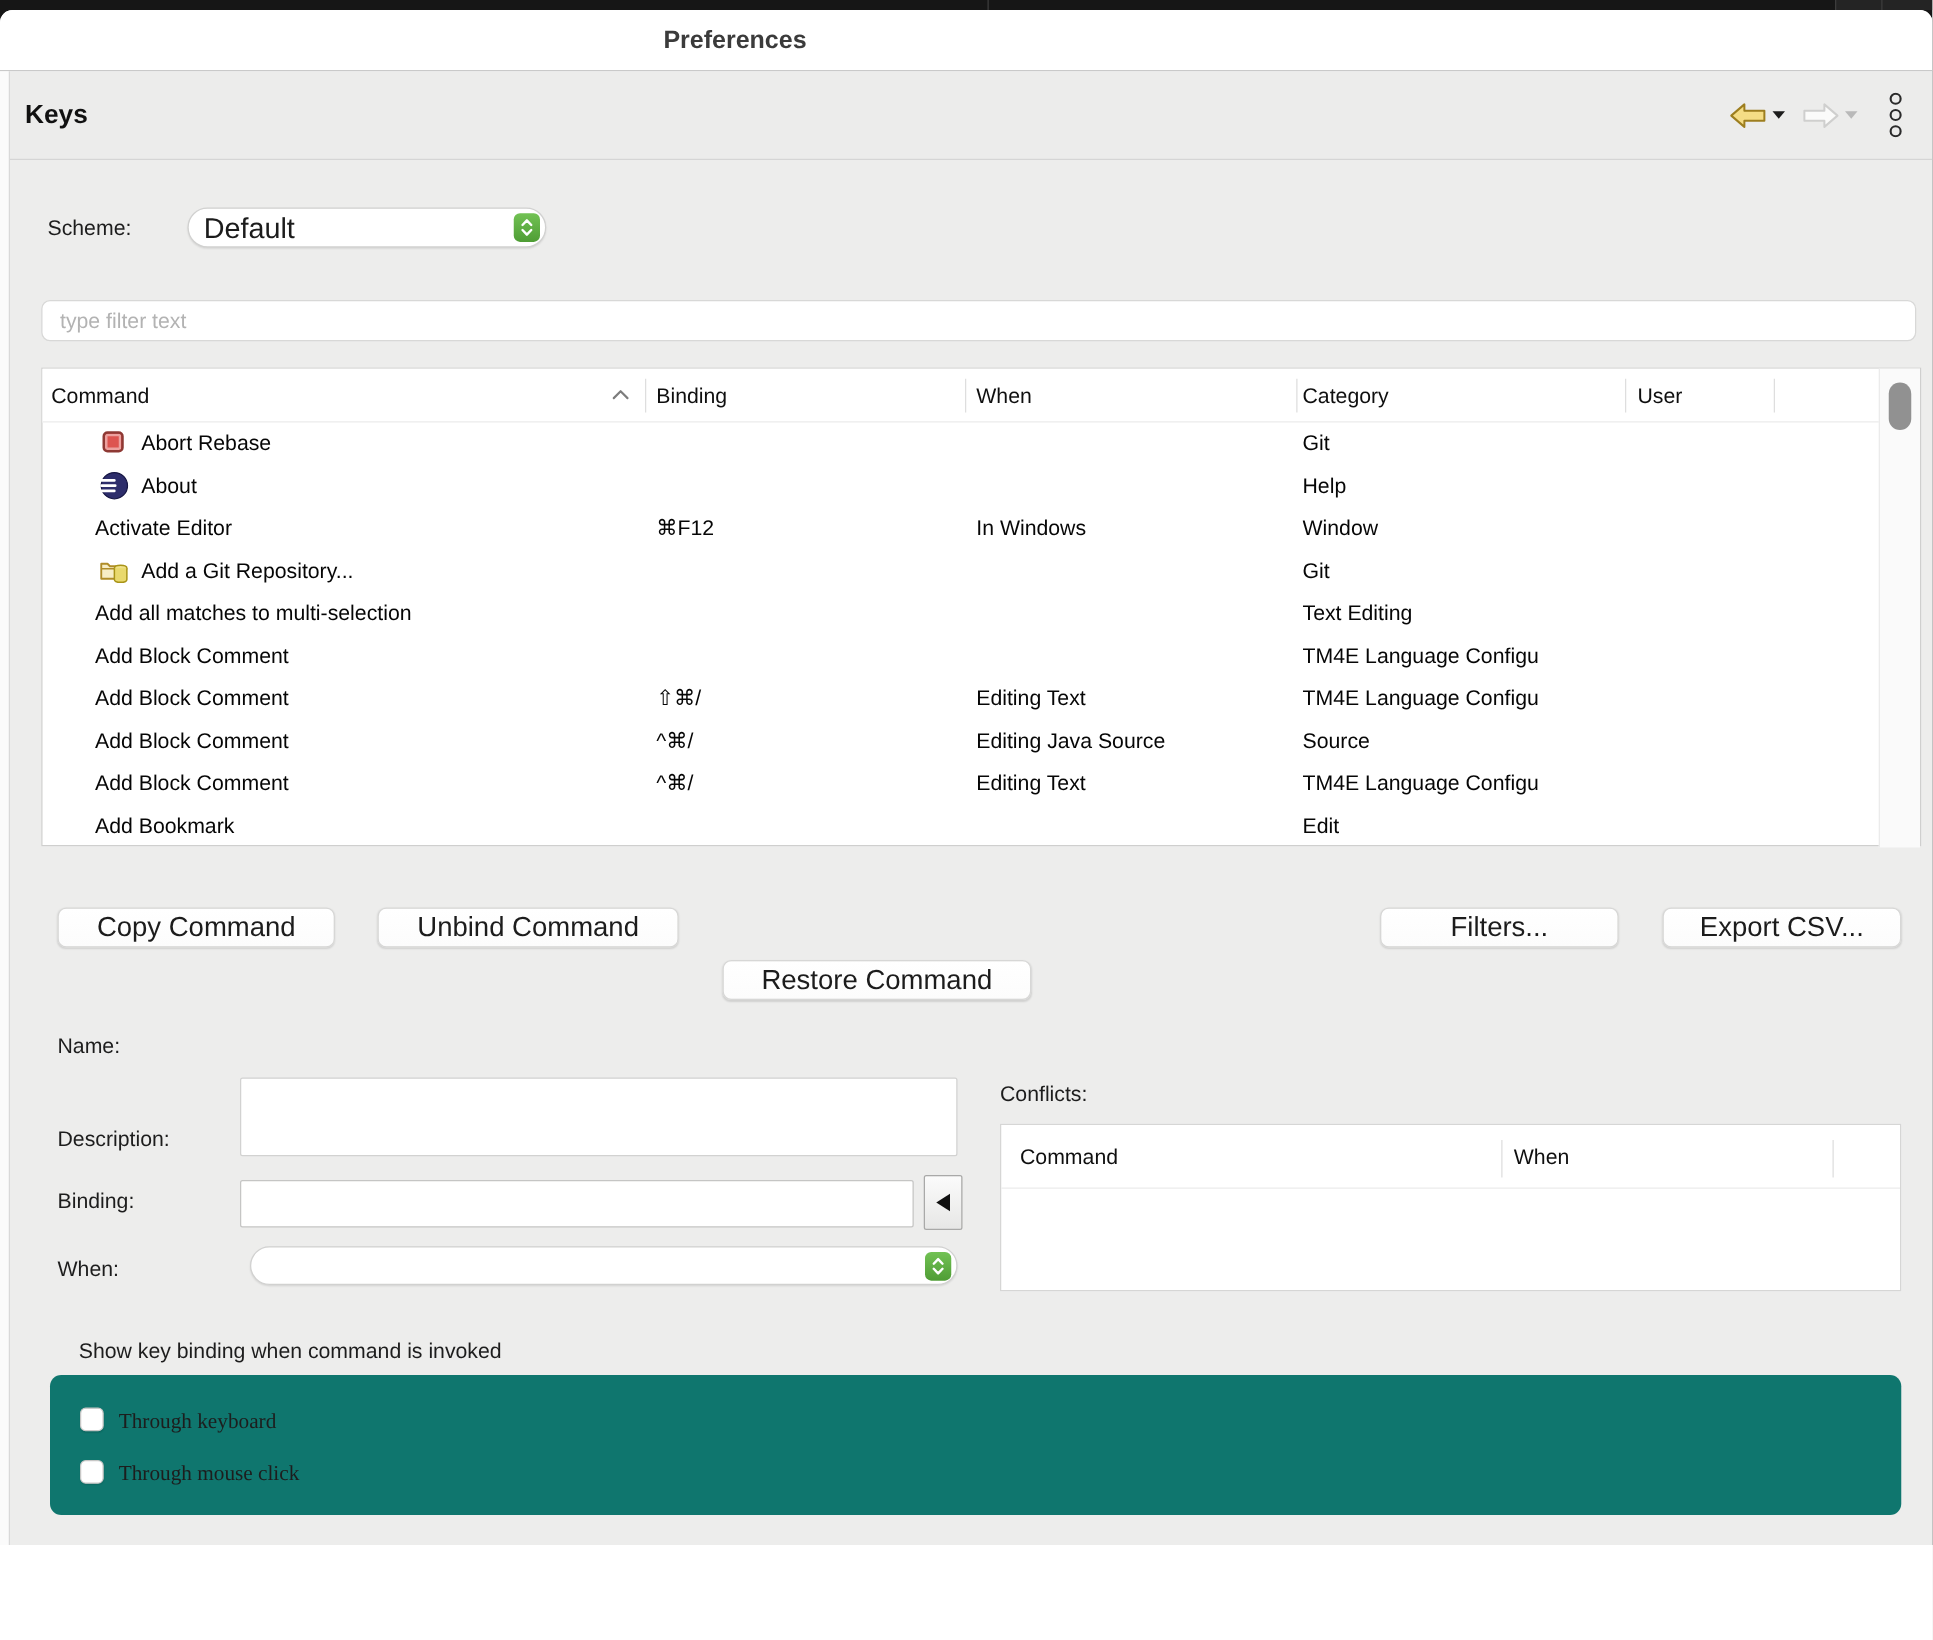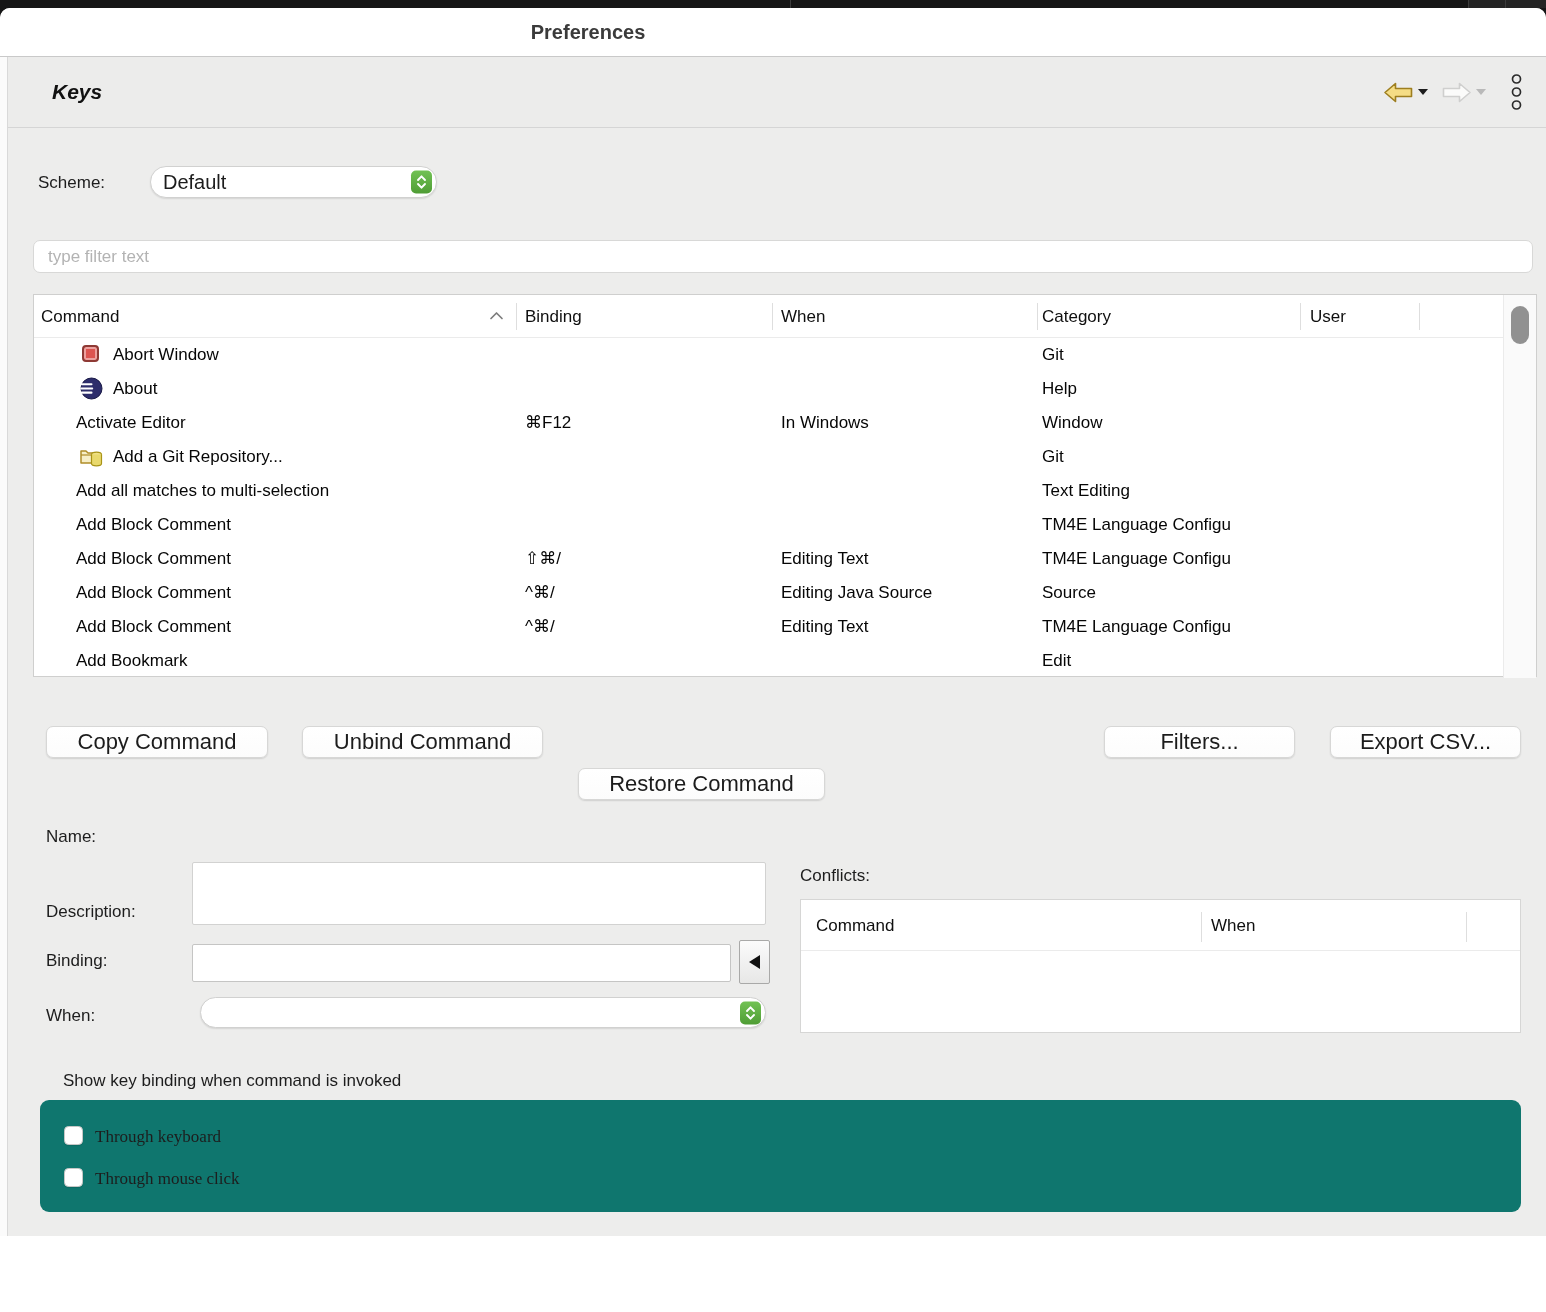--- a/index.html
+++ b/index.html
@@ -17,36 +17,36 @@
   .title { position:absolute; left:0; top:0; width:1176px; height:49px; line-height:49px;
            text-align:center; font-size:20px; font-weight:bold; color:#3b3b3b; }
 
   
   .left-strip { position:absolute; left:0; top:49px; width:8px; height:1255px;
                 background:#fbfbfb; border-right:1px solid #d9d9d9; }
 
   
   .keys-band { position:absolute; left:8px; top:49px; width:1538px; height:71px;
                background:#ececeb; border-bottom:1px solid #d5d5d5; }
-  .keys-title { position:absolute; left:44px; top:0; height:70px; line-height:70px;
-                font-size:21px; font-weight:bold; color:#111;font-style:italic; }
+  .keys-title { position:absolute; left:12px; top:0; height:70px; line-height:70px;
+                font-size:21px; font-weight:bold; color:#111; }
   .nav { position:absolute; right:22px; top:0; height:70px; display:flex; align-items:center; gap:9px; }
   .nav-group { display:flex; align-items:center; gap:4px; padding:2px; cursor:default; }
   .caret { width:0; height:0; border-left:5px solid transparent; border-right:5px solid transparent; }
   .caret.black { border-top:6px solid #1c1c1c; }
   .caret.gray  { border-top:6px solid #b9b9b9; }
   .kebab { margin-left:12px; display:block; }
 
   
   .label { position:absolute; font-size:17px; color:#1d1d1d; white-space:nowrap; }
   .mac-btn { position:absolute; height:32px; background:linear-gradient(#ffffff,#fcfcfc);
              border:1px solid #d7d7d6; border-radius:7px; box-shadow:0 1px 1.5px rgba(0,0,0,0.12);
              font-size:22px; color:#1c1c1c; text-align:center; line-height:30px; cursor:default; }
   .select { position:absolute; background:#fff; border:1px solid #d1d1d0; border-radius:16px;
-            box-shadow:0 1px 1.5px rgba(0,0,0,0.10); font-size:20px; color:#1c1c1c; }
+            box-shadow:0 1px 1.5px rgba(0,0,0,0.10); font-size:23px; color:#1c1c1c; }
   .select .val { position:absolute; left:12px; top:0; bottom:0; display:flex; align-items:center; }
   .stepper { position:absolute; right:4px; top:50%; transform:translateY(-50%);
              width:21px; height:23px; border-radius:5px;
              background:linear-gradient(#72c254,#4f9d35); display:flex; align-items:center; justify-content:center; }
 
   .filter-input { position:absolute; left:33px; top:232px; width:1500px; height:33px;
                   background:#fff; border:1px solid #d8d8d7; border-radius:7px;
                   font-size:17px; color:#4c1d95; padding:0 14px; outline:none; }
   .filter-input::placeholder { color:#b3b3b3; }
 
@@ -168,21 +168,21 @@
         <span class="vsep" style="left:1003px;"></span>
         <span class="h" style="left:1008px;">Category</span>
         <span class="vsep" style="left:1266px;"></span>
         <span class="h" style="left:1276px;">User</span>
         <span class="vsep" style="left:1385px;"></span>
       </div>
 
       <div class="kbody">
 
         <div class="trow" style="top:0">
-          <span class="cell c-cmd iconed"><span class="ricon"><span class="abort-sq"></span></span><span>Abort Window</span></span>
+          <span class="cell c-cmd iconed"><span class="ricon"><span class="abort-sq"></span></span><span>Abort Rebase</span></span>
           <span class="cell c-cat">Git</span>
         </div>
 
         <div class="trow" style="top:34px">
           <span class="cell c-cmd iconed"><span class="ricon">
             <svg width="23" height="23" viewBox="0 0 23 23" style="position:absolute;left:0;top:0">
               <circle cx="11.5" cy="11.5" r="10.5" fill="#2d2d6b" stroke="#171744" stroke-width="1"></circle>
               <rect x="0.5" y="6.2" width="12" height="2.1" rx="1" fill="#fff"></rect>
               <rect x="0.2" y="10.4" width="13" height="2.1" rx="1" fill="#fff"></rect>
               <rect x="0.5" y="14.6" width="12" height="2.1" rx="1" fill="#fff"></rect>

